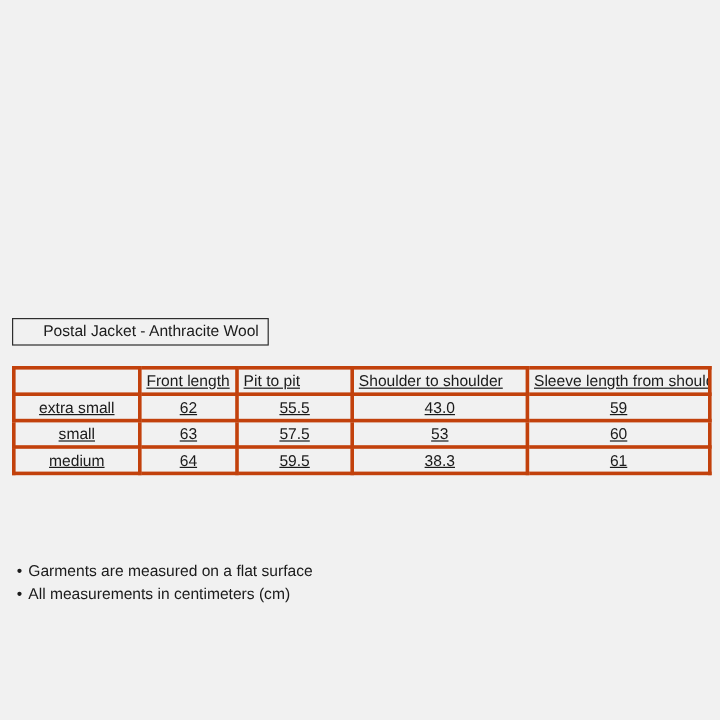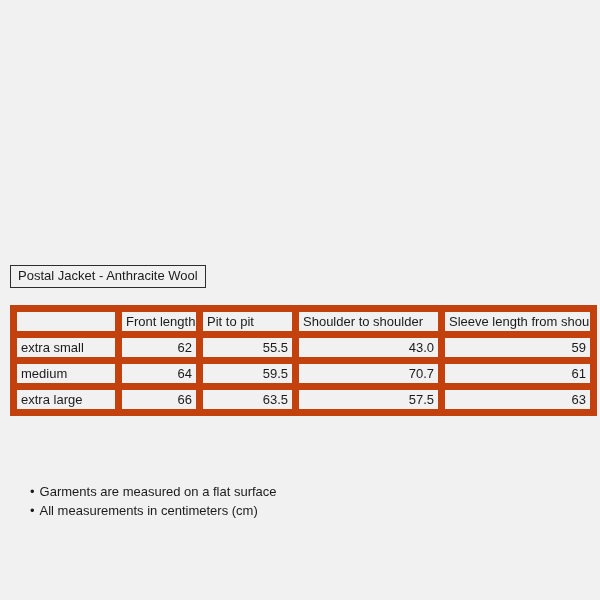--- a/index.html
+++ b/index.html
@@ -17,58 +17,59 @@
   }
   .page {
     position: absolute;
     inset: 0;
   }
   .title-box {
     position: absolute;
     left: 10px;
     top: 265px;
     border: 1px solid #2e2e2e;
-    padding: 2px 7px 3px 7px;
+    padding: 2px 7px 3px 25px;
     font-size: 13px;
     line-height: 16px;
     background: transparent;
     white-space: nowrap;
   }
   table.size-table {
     position: absolute;
     left: 10px;
     top: 305px;
     width: 580px;
     border-collapse: collapse;
     table-layout: fixed;
     font-size: 13px;
   }
   table.size-table td, table.size-table th {
-    border: 7px solid #c2410c;
+    border: 3px solid #c2410c;
     height: 19px;
     padding: 0 4px;
     font-weight: normal;
     line-height: 19px;
     overflow: hidden;
     white-space: nowrap;
+    text-decoration: underline;
   }
   table.size-table th {
     text-align: left;
   }
   td.row-label {
-    text-align: left;
+    text-align: center;
   }
   td.num {
-    text-align: right;
+    text-align: center;
   }
   ul.notes {
     position: absolute;
     left: 14px;
     top: 466px;
-    margin: 16px;
+    margin: 0;
     padding: 0;
     list-style: none;
     font-size: 13px;
   }
   ul.notes li {
     line-height: 19px;
     white-space: nowrap;
   }
   ul.notes .bullet {
     display: inline-block;
@@ -101,32 +102,32 @@
     </thead>
     <tbody>
       <tr>
         <td class="row-label">extra small</td>
         <td class="num">62</td>
         <td class="num">55.5</td>
         <td class="num">43.0</td>
         <td class="num">59</td>
       </tr>
       <tr>
+        <td class="row-label">small</td>
+        <td class="num">63</td>
+        <td class="num">57.5</td>
+        <td class="num">53</td>
+        <td class="num">60</td>
+      </tr>
+      <tr>
         <td class="row-label">medium</td>
         <td class="num">64</td>
         <td class="num">59.5</td>
-        <td class="num">70.7</td>
+        <td class="num">38.3</td>
         <td class="num">61</td>
-      </tr>
-      <tr>
-        <td class="row-label">extra large</td>
-        <td class="num">66</td>
-        <td class="num">63.5</td>
-        <td class="num">57.5</td>
-        <td class="num">63</td>
       </tr>
     </tbody>
   </table>
 
   <ul class="notes">
     <li>
       <span class="bullet">•</span><span>Garments are measured on a flat surface</span>
     </li>
     <li>
       <span class="bullet">•</span><span>All measurements in centimeters (cm)</span>

